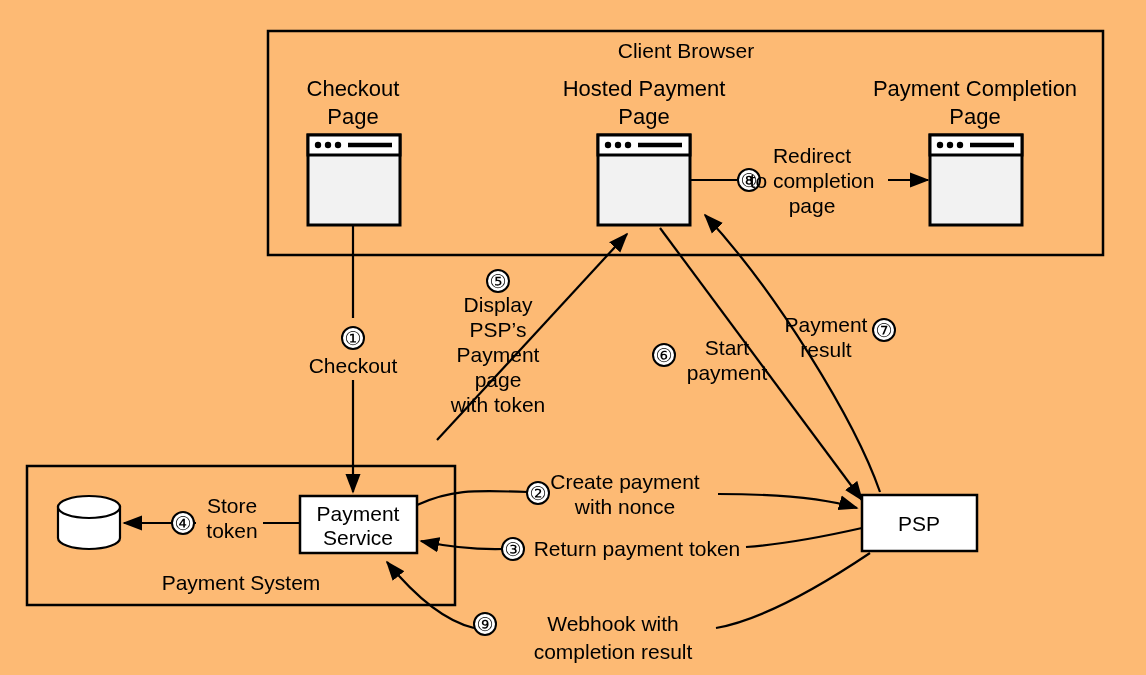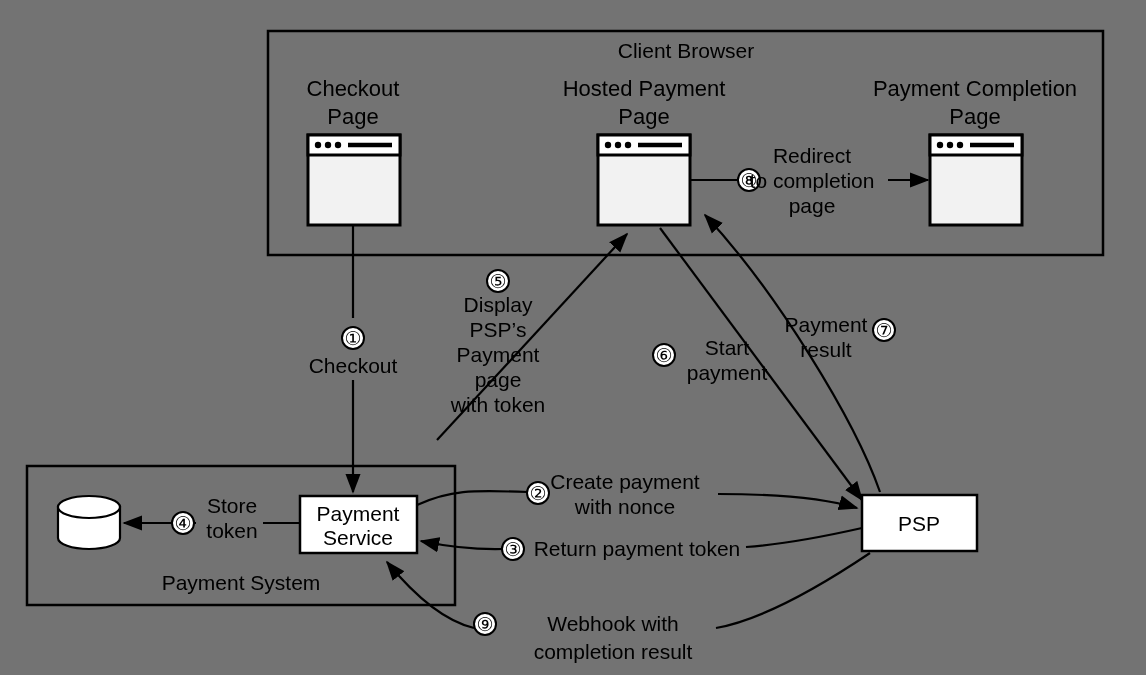--- a/index.html
+++ b/index.html
@@ -8,21 +8,21 @@
     background: #ffffff;
   }
   body {
     font-family: "Liberation Sans", sans-serif;
     color: #000000;
   }
   #diagram-root {
     position: relative;
     width: 1146px;
     height: 675px;
-    background: #737373;
+    background: #fdba74;
     overflow: hidden;
   }
   #diagram-svg {
     position: absolute;
     left: 0;
     top: 0;
     width: 1146px;
     height: 675px;
   }
   .svg-label {

